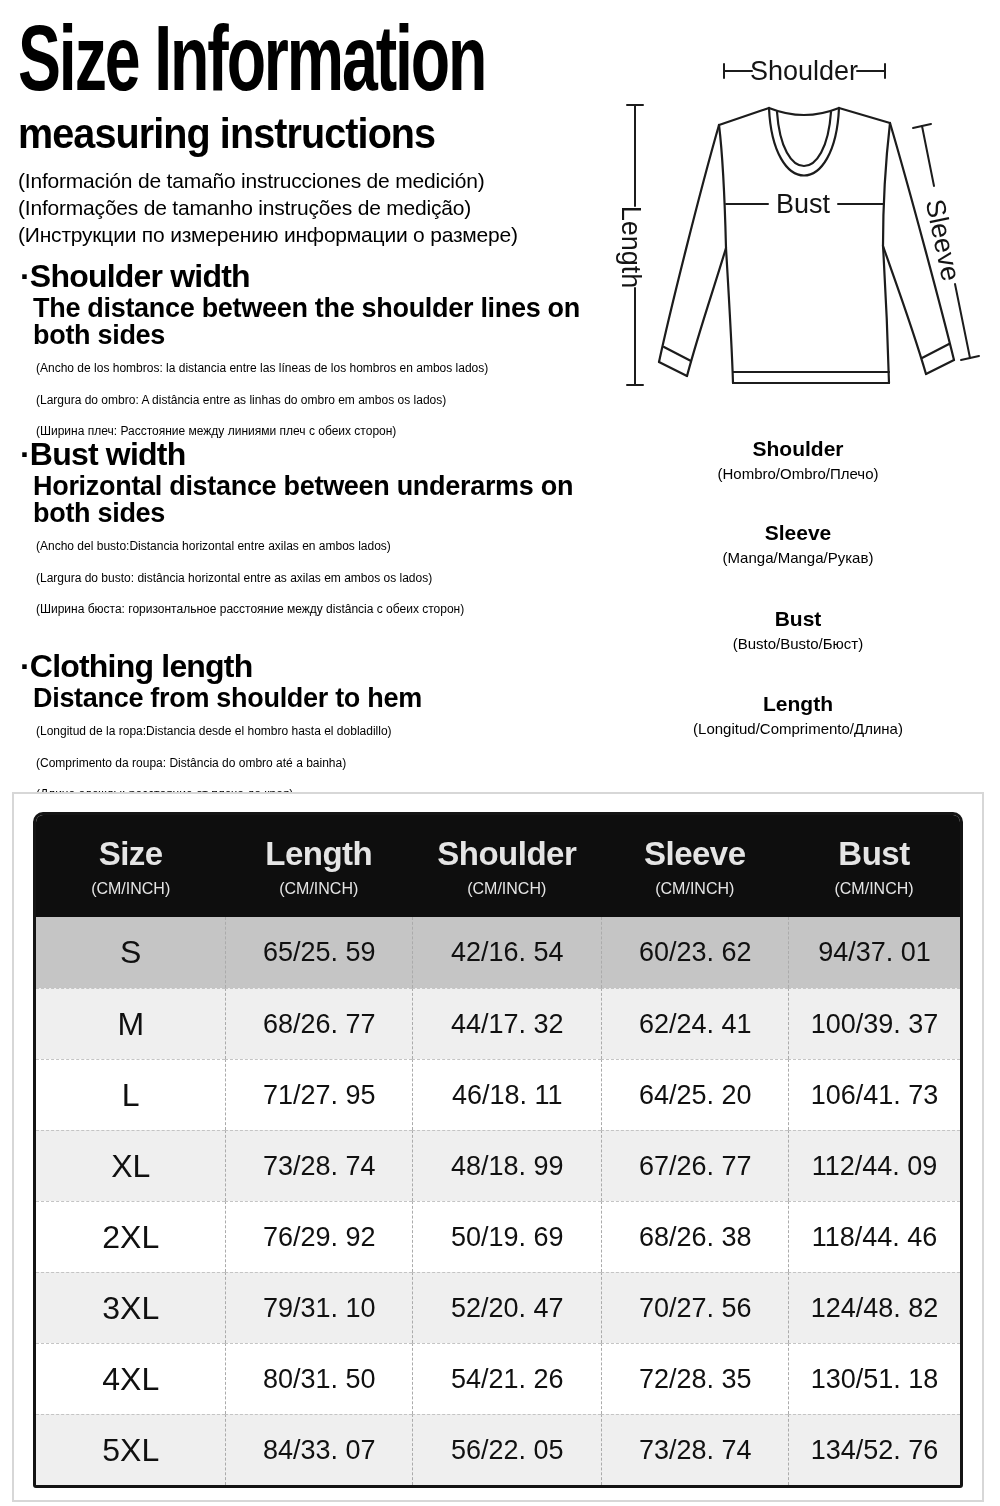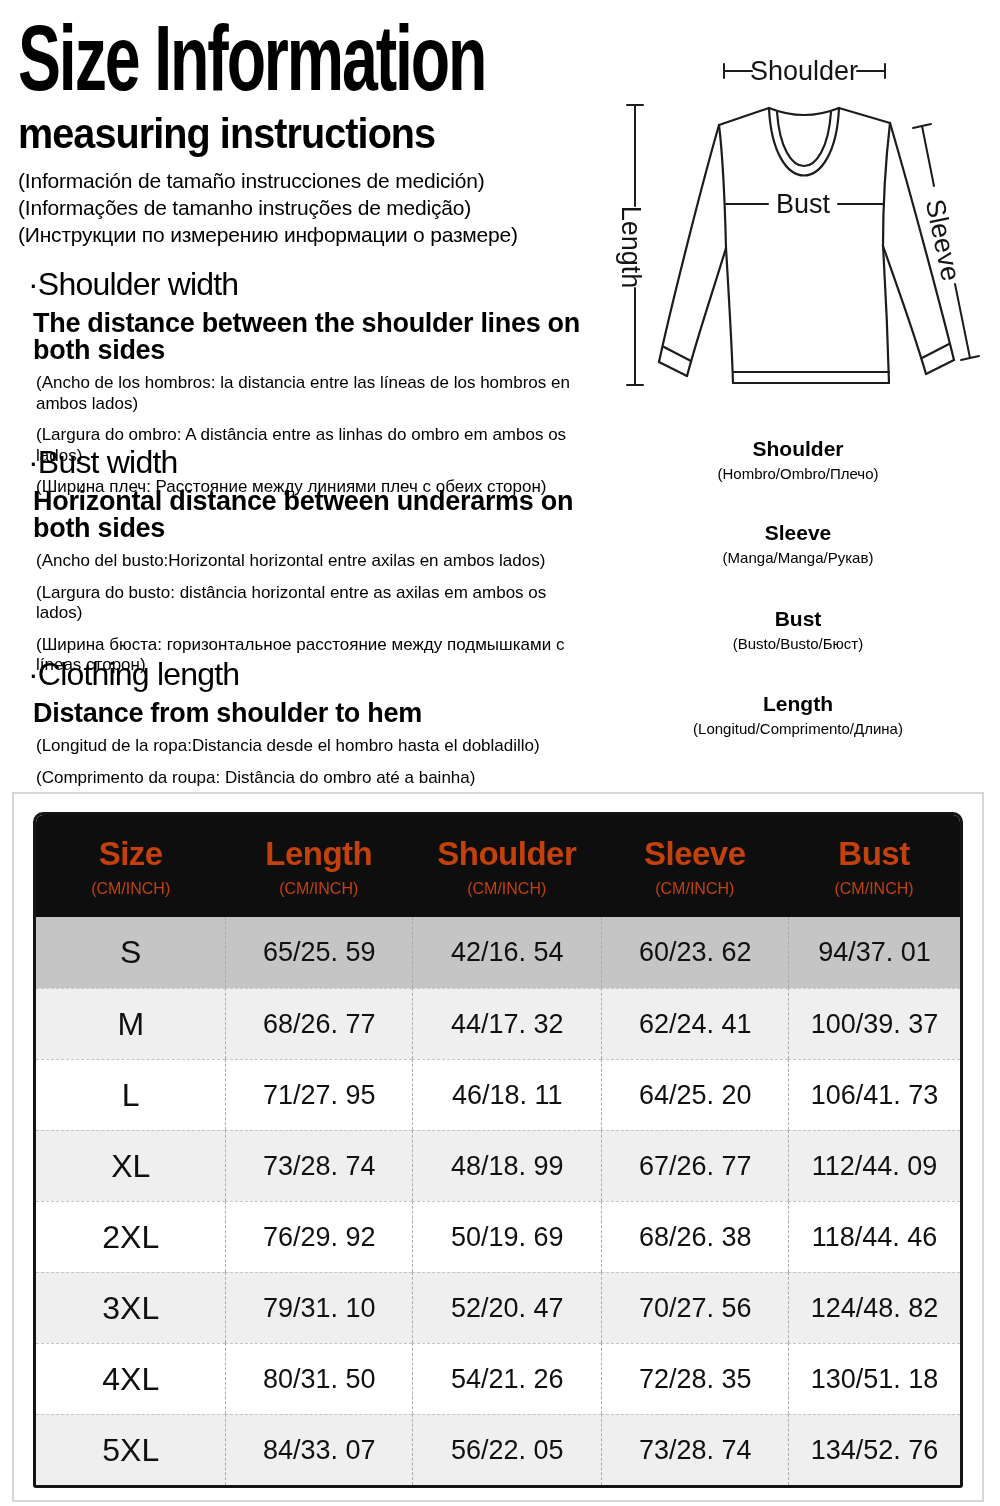--- a/index.html
+++ b/index.html
@@ -16,24 +16,24 @@
   }
   .subtitle{
     margin:4px 0 0;font-size:43px;font-weight:700;letter-spacing:-1px;line-height:1.1;
     transform:scaleX(0.92);transform-origin:left top;white-space:nowrap;
   }
   .intro .tr{margin:0;font-size:21px;line-height:27px;letter-spacing:-0.2px;}
   .intro .tr:first-of-type{margin-top:10px;}
   
   .measure-section{position:absolute;left:20px;width:580px;}
   .sec0{top:258px}.sec1{top:436px}.sec2{top:648px}
-  .measure-section h3{margin:8px;font-size:32px;font-weight:400;letter-spacing:-0.8px;line-height:36px;}
+  .measure-section h3{margin:0;font-size:32px;font-weight:700;letter-spacing:-0.8px;line-height:36px;}
   .measure-section .desc{margin:1px 0 0 13px;font-size:27px;line-height:27px;letter-spacing:-0.3px;font-weight:bold;}
   .tr-list{margin:9px 0 0 16px;width:552px;}
-  .tr-list .tr{margin:0 0 11px;font-size:17px;line-height:20.5px;}
+  .tr-list .tr{margin:0 0 11px;font-size:12px;line-height:20.5px;}
   
   .diagram{position:absolute;left:602px;top:26px;width:392px;height:404px;}
   .diagram svg{width:100%;height:100%;}
   .diagram path{fill:none;stroke:#1c1c1c;stroke-linecap:round;stroke-linejoin:round;}
   .shirt path{stroke-width:2.2;}
   .measure path{stroke-width:2;}
   .diagram text{fill:#141414;font-size:27px;font-family:"Liberation Sans","DejaVu Sans",sans-serif;}
   
   .mlabel{position:absolute;left:605px;width:386px;text-align:center;}
   .ml0{top:437px}.ml1{top:521px}.ml2{top:607px}.ml3{top:692px}
@@ -44,21 +44,21 @@
     position:absolute;left:12px;top:792px;width:972px;height:710px;
     border:2px solid #d7d7d7;background:#fff;box-sizing:border-box;
   }
   .size-table{
     position:absolute;left:19px;top:18px;width:930px;height:676px;
     border:3px solid #141414;border-radius:10px 10px 3px 3px;overflow:hidden;
     box-sizing:border-box;background:#fff;
   }
   .thead,.tbody{display:grid;grid-template-columns:20.5% 20.2% 20.5% 20.2% 18.6%;}
   .thead{height:102px;background:#0e0e0e;}
-  .hcell{display:flex;flex-direction:column;align-items:center;justify-content:center;gap:7px;color:#c2410c;}
+  .hcell{display:flex;flex-direction:column;align-items:center;justify-content:center;gap:7px;color:#e5e5e5;}
   .hlabel{font-size:33px;font-weight:700;letter-spacing:-0.5px;}
   .hnote{font-size:16px;font-weight:400;}
   .tbody{grid-auto-rows:71px;}
   .cell{display:flex;align-items:center;justify-content:center;font-size:27px;color:#101010;}
   .cell.size-col{font-size:32px;}
   .cell.vsep{border-left:1px dashed #ababab;}
   .cell.hsep{border-top:1px dashed #c4c4c4;}
   .row-hl{background:#c5c5c5;}
   .row-alt{background:#efefef;}
   .row-base{background:#ffffff;}
@@ -83,23 +83,23 @@
       <p class="tr">(Ancho de los hombros: la distancia entre las líneas de los hombros en ambos lados)</p>
       <p class="tr">(Largura do ombro: A distância entre as linhas do ombro em ambos os lados)</p>
       <p class="tr">(Ширина плеч: Расстояние между линиями плеч с обеих сторон)</p>
     </div>
   </section>
 
   <section class="measure-section sec1">
     <h3><span>·</span><span>Bust width</span></h3>
     <p class="desc">Horizontal distance between underarms on both sides</p>
     <div class="tr-list">
-      <p class="tr">(Ancho del busto:Horizontal horizontal entre axilas en ambos lados)</p>
+      <p class="tr">(Ancho del busto:Distancia horizontal entre axilas en ambos lados)</p>
       <p class="tr">(Largura do busto: distância horizontal entre as axilas em ambos os lados)</p>
-      <p class="tr">(Ширина бюста: горизонтальное расстояние между подмышками с líneas сторон)</p>
+      <p class="tr">(Ширина бюста: горизонтальное расстояние между distância с обеих сторон)</p>
     </div>
   </section>
 
   <section class="measure-section sec2">
     <h3><span>·</span><span>Clothing length</span></h3>
     <p class="desc">Distance from shoulder to hem</p>
     <div class="tr-list">
       <p class="tr">(Longitud de la ropa:Distancia desde el hombro hasta el dobladillo)</p>
       <p class="tr">(Comprimento da roupa: Distância do ombro até a bainha)</p>
       <p class="tr">(Длина одежды: расстояние от плеча до края)</p>

